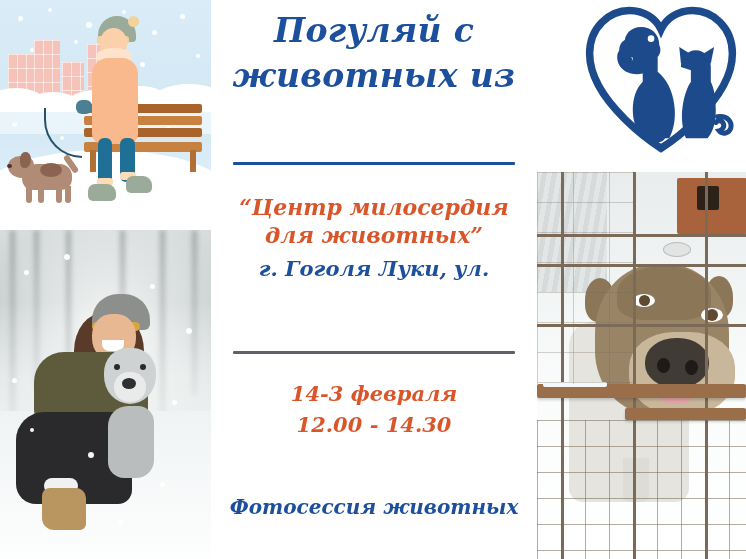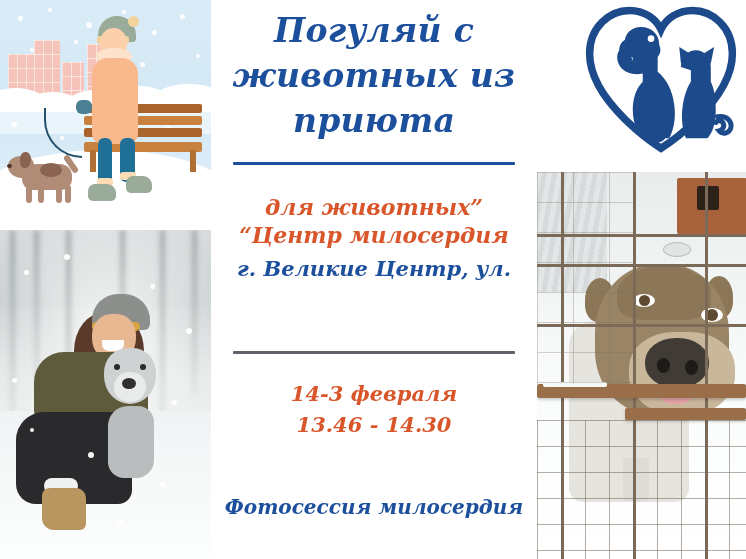--- a/index.html
+++ b/index.html
@@ -654,37 +654,36 @@
 
       <path d="M168 138 C 180 136, 186 144, 184 152 C 182 158, 174 160, 170 155 C 174 154, 177 150, 175 146 C 173 142, 168 142, 166 145" fill="none" stroke="#1c4a8b" stroke-width="6" stroke-linecap="round"></path>
     </svg>
   </div>
 
   <div class="center">
 
     <div class="title">
       <div>Погуляй с</div>
       <div>животных из</div>
-      <div>приюта</div>
     </div>
 
     <div class="divider blue" style="left:22px; right:22px; top:162px;"></div>
 
     <div class="org-name">
+      <div>“Центр милосердия</div>
       <div>для животных”</div>
-      <div>“Центр милосердия</div>
     </div>
 
     <div class="address">
-      <div>г. Великие Центр, ул.</div>
+      <div>г. Гоголя Луки, ул.</div>
     </div>
 
     <div class="divider gray" style="left:22px; right:22px; top:351px;"></div>
 
     <div class="schedule">
       <div>14-3 февраля</div>
-      <div>13.46 - 14.30</div>
-    </div>
-
-    <div class="photo-note">Фотосессия милосердия</div>
+      <div>12.00 - 14.30</div>
+    </div>
+
+    <div class="photo-note">Фотосессия животных</div>
   </div>
 
 </div>
 
 </body></html>

